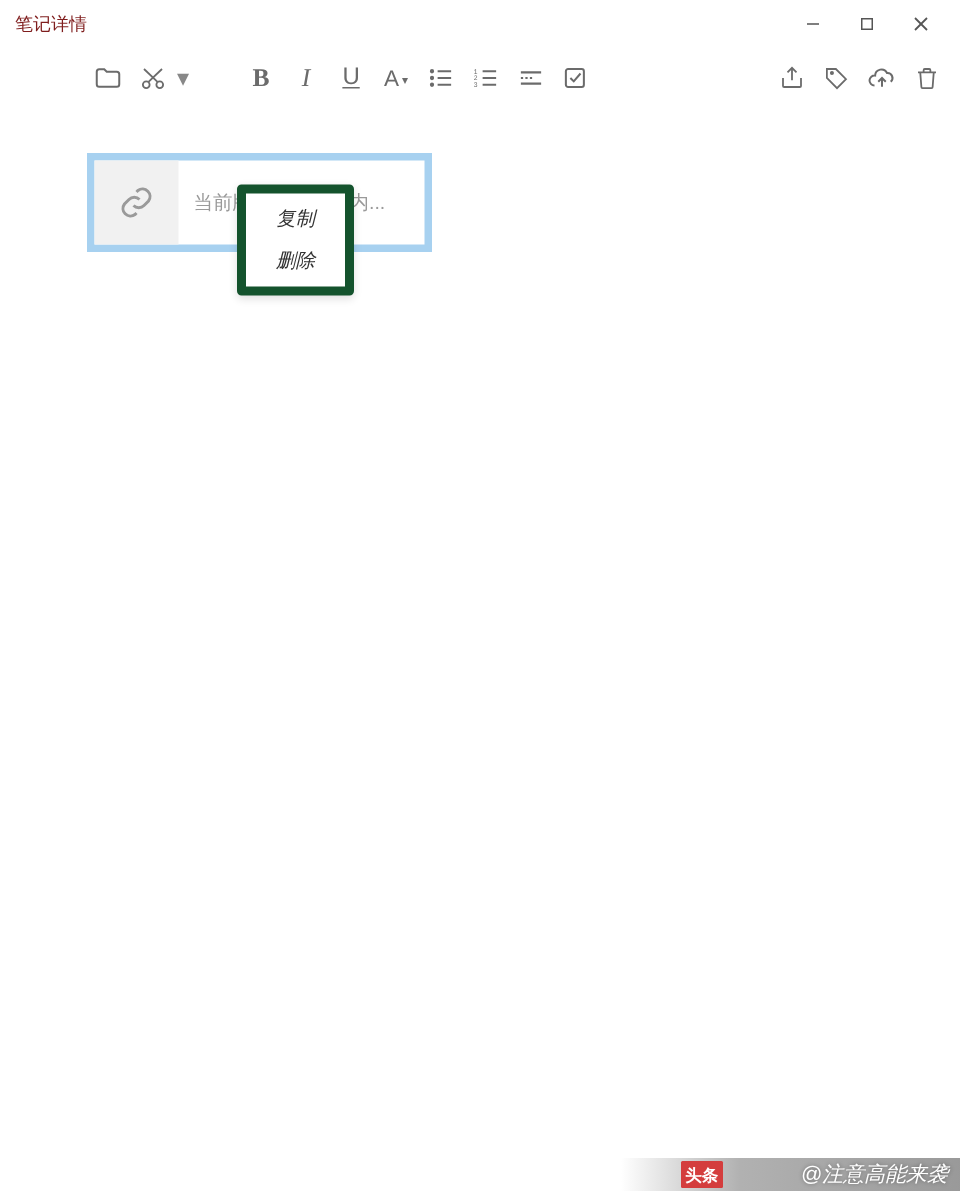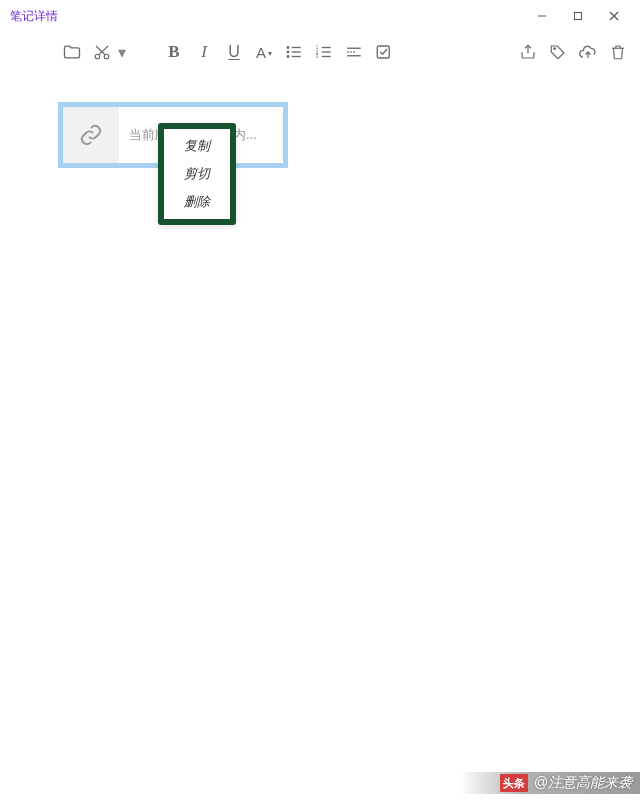--- a/index.html
+++ b/index.html
@@ -7,21 +7,21 @@
     width: 640px; height: 800px;
     font-family: "Microsoft YaHei", "Segoe UI", sans-serif;
     background: #fff; color: #333;
     position: relative;
     overflow: hidden;
   }
   .titlebar {
     height: 30px;
     display: flex; align-items: center;
     padding: 16px 8px;
-    color: #6d28d9;
+    color: #7f1d1d;
     font-size: 12px;
   }
   .titlebar .title { flex: 0 0 auto; padding-left: 2px; }
   .titlebar .spacer { flex: 1; }
   .win-controls { display: flex; gap: 0; }
   .win-btn {
     width: 36px; height: 30px;
     display: flex; align-items: center; justify-content: center;
     font-size: 12px; color: #555;
   }
@@ -90,20 +90,21 @@
     color: #333;
   }
   .watermark {
     position: absolute;
     bottom: 6px; right: 0;
     display: flex; align-items: center;
     font-size: 14px;
     color: #fff;
     background: linear-gradient(90deg, rgba(100,100,100,0) 0%, rgba(100,100,100,0.5) 35%, rgba(70,70,70,0.55) 100%);
     padding: 2px 8px 2px 40px;
+    gap: 46px;
   }
   .wm-logo {
     width: 28px; height: 18px;
     background: #d43d3d;
     color: #fff; font-size: 11px; font-weight:700;
     display:flex; align-items:center; justify-content:center;
     margin-right: 6px;
     border-radius: 1px;
   }
   .wm-text { text-shadow: 0 0 3px rgba(0,0,0,0.4); font-style: italic; }
@@ -237,20 +238,19 @@
           <path d="M10 14a5 5 0 0 0 7 0l3-3a5 5 0 0 0-7-7l-1 1"></path>
           <path d="M14 10a5 5 0 0 0-7 0l-3 3a5 5 0 0 0 7 7l1-1"></path>
         </svg>
     </div>
     <div class="link-text">当前版本不支持该内...</div>
   </div>
 </div>
 
 <div class="context-menu">
   <div class="menu-item">复制</div>
-  <div class="menu-item">剪切</div>
   <div class="menu-item">删除</div>
 </div>
 
 <div class="watermark">
   <span class="wm-logo">头条</span>
   <span class="wm-text">@注意高能来袭</span>
 </div>
 
 </body></html>

